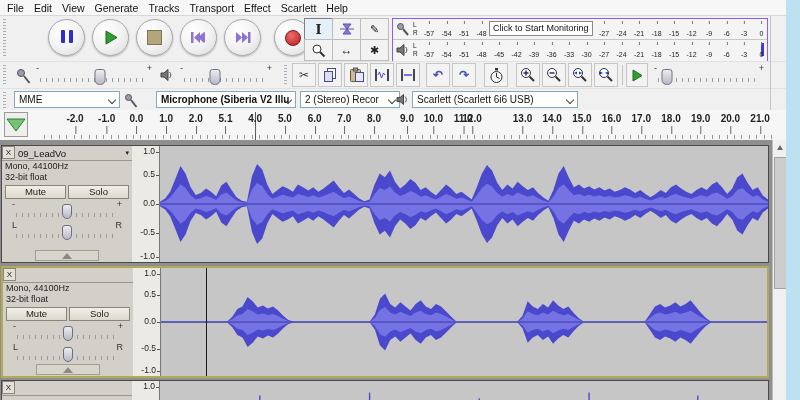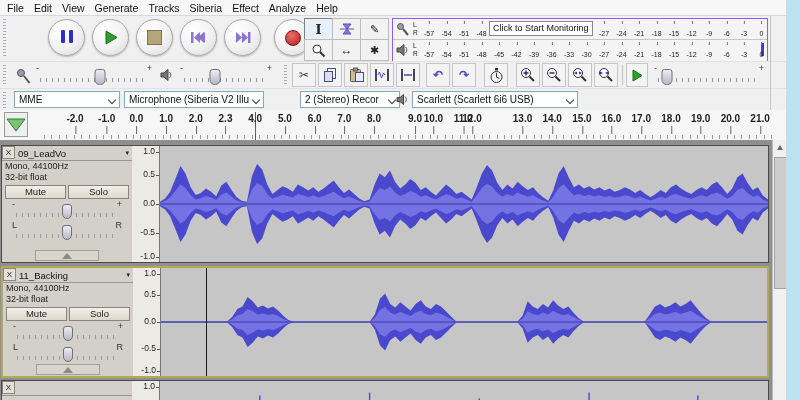--- a/index.html
+++ b/index.html
@@ -105,23 +105,23 @@
 </style>
 </head>
 <body>
 
 <div id="menubar">
     <span class="mitem">File</span>
     <span class="mitem">Edit</span>
     <span class="mitem">View</span>
     <span class="mitem">Generate</span>
     <span class="mitem">Tracks</span>
-    <span class="mitem">Siberia</span>
+    <span class="mitem">Transport</span>
     <span class="mitem">Effect</span>
-    <span class="mitem">Analyze</span>
+    <span class="mitem">Scarlett</span>
     <span class="mitem">Help</span>
   </div>
 
 <div id="row1">
   <div class="grip" style="left:3px;"></div>
 
   <button class="tbtn" style="left:48px;">
     <span class="pbars"><i></i><i></i></span>
   </button>
   <button class="tbtn" style="left:92px;">
@@ -364,21 +364,21 @@
 
 <div id="row3">
   <div class="grip" style="left:3px;"></div>
   <div class="dd" style="left:14px;width:106px;">
     <span>MME</span><span class="chev"></span>
   </div>
   <svg class="abs" style="left:124px;top:4px;" width="14" height="15">
     <circle cx="4.5" cy="4.5" r="3" fill="#9a9ab2" stroke="#555"></circle>
       <line x1="7" y1="7" x2="12.5" y2="14" stroke="#555" stroke-width="2"></line>
   </svg>
-  <div class="dd" style="left:124px;width:140px;">
+  <div class="dd" style="left:156px;width:140px;font-weight:bold;">
     <span>Microphone (Siberia V2 Illu</span><span class="chev"></span>
   </div>
   <div class="dd" style="left:300px;width:100px;">
     <span>2 (Stereo) Recor</span><span class="chev"></span>
   </div>
   <svg class="abs" style="left:396px;top:4px;" width="13" height="13">
     <polygon points="1,4.5 4,4.5 7.5,1.5 7.5,11.5 4,8.5 1,8.5" fill="#777" stroke="#444"></polygon>
     <path d="M9 3.5 a4 4 0 0 1 0 6" stroke="#555" fill="none"></path>
   </svg>
   <div class="dd" style="left:412px;width:166px;">
@@ -392,27 +392,27 @@
       <polygon points="2,2 20,2 11,14" fill="#76c276" stroke="#2e7d2e"></polygon>
     </svg>
   </button>
   <div id="rlabels">
     <div id="ruler-cursor"></div>
   <span class="rlabel" style="left: 45px;">-2.0</span>
       <span class="rlabel" style="left: 76.7px;">-1.0</span>
       <span class="rlabel" style="left: 106.4px;">0.0</span>
       <span class="rlabel" style="left: 136.1px;">1.0</span>
       <span class="rlabel" style="left: 165.8px;">2.0</span>
-      <span class="rlabel" style="left: 195.5px;">2.3</span>
+      <span class="rlabel" style="left: 195.5px;">5.1</span>
       <span class="rlabel" style="left: 225.2px;">4.0</span>
       <span class="rlabel" style="left: 254.9px;">5.0</span>
       <span class="rlabel" style="left: 284.6px;">6.0</span>
       <span class="rlabel" style="left: 314.3px;">7.0</span>
       <span class="rlabel" style="left: 344px;">8.0</span>
-      <span class="rlabel" style="left: 377px; margin-left: 8px;">9.0</span>
+      <span class="rlabel" style="left: 377px;">9.0</span>
       <span class="rlabel" style="left: 403.4px;">10.0</span>
       <span class="rlabel" style="left: 433.1px;">11.0</span>
       <span class="rlabel" style="left: 442px;">12.0</span>
       <span class="rlabel" style="left: 492.5px;">13.0</span>
       <span class="rlabel" style="left: 522.2px;">14.0</span>
       <span class="rlabel" style="left: 551.9px;">15.0</span>
       <span class="rlabel" style="left: 581.6px;">16.0</span>
       <span class="rlabel" style="left: 611.3px;">17.0</span>
       <span class="rlabel" style="left: 641px;">18.0</span>
       <span class="rlabel" style="left: 670.7px;">19.0</span>
@@ -467,24 +467,20 @@
           <polygon points="0.0,56.8 5.2,55.1 10.3,51.6 15.5,45.0 20.7,38.3 25.8,42.0 31.0,49.3 36.2,53.4 41.3,52.2 46.5,49.9 51.7,51.6 56.8,53.9 62.0,48.4 67.2,46.4 72.4,50.8 77.5,54.5 82.7,56.3 87.9,56.8 93.0,43.5 98.2,37.1 103.4,40.0 108.5,47.9 113.7,52.8 118.9,50.8 124.0,48.7 129.2,49.9 134.4,51.6 139.5,47.9 144.7,49.3 149.9,51.0 155.0,49.3 160.2,51.6 165.4,49.9 170.5,47.9 175.7,45.8 180.9,49.3 186.1,52.2 191.2,50.5 196.4,52.8 201.6,55.1 206.7,56.5 211.9,55.7 217.1,47.9 222.2,42.0 227.4,44.1 232.6,40.6 237.7,46.4 242.9,49.9 248.1,47.9 253.2,45.0 258.4,47.0 263.6,50.8 268.7,49.3 273.9,51.6 279.1,53.6 284.2,50.8 289.4,47.9 294.6,49.9 299.7,52.8 304.9,51.6 310.1,53.6 315.3,55.7 320.4,49.3 325.6,42.0 330.8,37.7 335.9,40.6 341.1,47.0 346.3,50.8 351.4,47.9 356.6,49.9 361.8,46.4 366.9,48.7 372.1,50.8 377.3,49.3 382.4,52.2 387.6,54.5 392.8,56.3 397.9,50.8 403.1,42.0 408.3,38.3 413.4,44.1 418.6,49.3 423.8,47.9 428.9,49.9 434.1,48.7 439.3,50.5 444.5,49.3 449.6,51.0 454.8,49.9 460.0,51.6 465.1,50.8 470.3,49.3 475.5,50.5 480.6,52.2 485.8,50.8 491.0,52.8 496.1,54.5 501.3,52.8 506.5,50.8 511.6,52.2 516.8,49.3 522.0,47.9 527.1,49.9 532.3,51.6 537.5,52.8 542.6,50.8 547.8,49.3 553.0,50.8 558.2,47.9 563.3,46.4 568.5,49.3 573.7,52.8 578.8,49.9 584.0,44.1 589.2,42.0 594.3,47.0 599.5,50.8 604.7,49.3 609.8,53.6 615.0,55.7 615.0,60.3 609.8,62.4 604.7,66.7 599.5,65.3 594.3,69.0 589.2,74.0 584.0,71.9 578.8,66.1 573.7,63.2 568.5,66.7 563.3,69.6 558.2,68.2 553.0,65.3 547.8,66.7 542.6,65.3 537.5,63.2 532.3,64.4 527.1,66.1 522.0,68.2 516.8,66.7 511.6,63.8 506.5,65.3 501.3,63.2 496.1,61.5 491.0,63.2 485.8,65.3 480.6,63.8 475.5,65.5 470.3,66.7 465.1,65.3 460.0,64.4 454.8,66.1 449.6,65.0 444.5,66.7 439.3,65.5 434.1,67.3 428.9,66.1 423.8,68.2 418.6,66.7 413.4,71.9 408.3,77.7 403.1,74.0 397.9,65.3 392.8,59.7 387.6,61.5 382.4,63.8 377.3,66.7 372.1,65.3 366.9,67.3 361.8,69.6 356.6,66.1 351.4,68.2 346.3,65.3 341.1,69.0 335.9,75.4 330.8,78.3 325.6,74.0 320.4,66.7 315.3,60.3 310.1,62.4 304.9,64.4 299.7,63.2 294.6,66.1 289.4,68.2 284.2,65.3 279.1,62.4 273.9,64.4 268.7,66.7 263.6,65.3 258.4,69.0 253.2,71.0 248.1,68.2 242.9,66.1 237.7,69.6 232.6,75.4 227.4,71.9 222.2,74.0 217.1,68.2 211.9,60.3 206.7,59.5 201.6,60.9 196.4,63.2 191.2,65.5 186.1,63.8 180.9,66.7 175.7,70.2 170.5,68.2 165.4,66.1 160.2,64.4 155.0,66.7 149.9,65.0 144.7,66.7 139.5,68.2 134.4,64.4 129.2,66.1 124.0,67.3 118.9,65.3 113.7,63.2 108.5,68.2 103.4,76.0 98.2,78.9 93.0,72.5 87.9,59.2 82.7,59.7 77.5,61.5 72.4,65.3 67.2,69.6 62.0,67.6 56.8,62.1 51.7,64.4 46.5,66.1 41.3,63.8 36.2,62.6 31.0,66.7 25.8,74.0 20.7,77.7 15.5,71.0 10.3,64.4 5.2,60.9 0.0,59.2" fill="#7d7be6" opacity="0.85"></polygon>
           <line x1="0" y1="58" x2="615" y2="58" stroke="#3a38a8"></line>
         </svg>
     </div>
   </div>
 
   <div class="track" id="track1">
     <div class="tpanel">
       <div class="trow">
         <button class="tclose">X</button>
-        <div class="ttitle">
-          <span>11_Backing</span>
-          <span class="tdrop">▾</span>
-        </div>
       </div>
       <div class="tinfo">Mono, 44100Hz</div>
       <div class="tinfo">32-bit float</div>
       <div class="msrow">
         <button class="msbtn">Mute</button>
         <button class="msbtn">Solo</button>
       </div>
       <div class="pslider">
         <span class="send l">-</span>
         <span class="send r">+</span>

